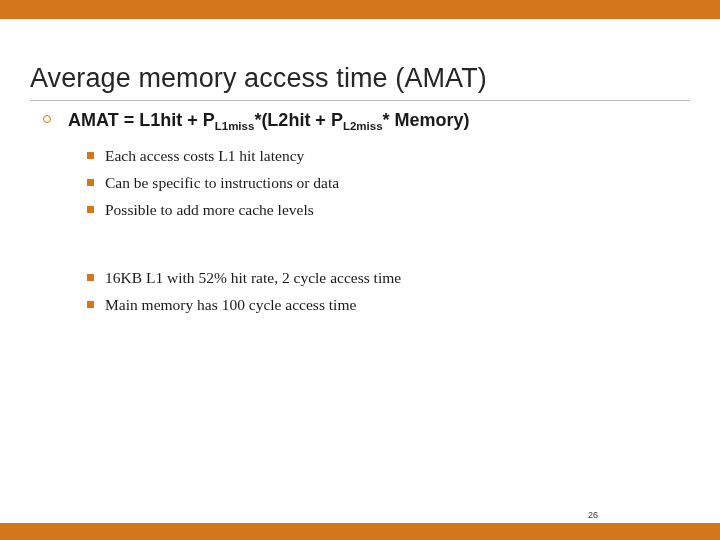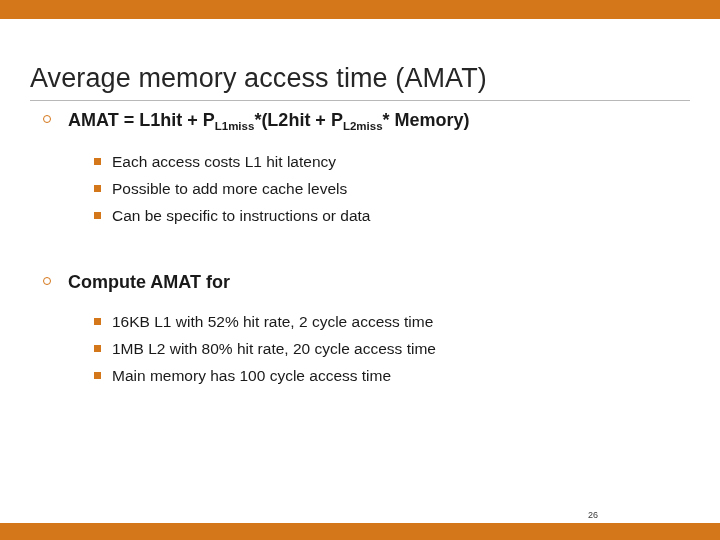--- a/index.html
+++ b/index.html
@@ -72,23 +72,24 @@
     position: absolute;
     left: 13px;
     top: 7px;
     width: 8px;
     height: 8px;
     border: 1.6px solid #D4761A;
     border-radius: 50%;
     box-sizing: border-box;
   }
   .lvl2-list {
-    margin: 16px;
+    margin: 9px;
     padding: 0;
     list-style: none;
+    font-family: Liberation Serif, serif;
   }
   .lvl2 {
     position: relative;
     padding-left: 66px;
     font-size: 15.5px;
     color: #1a1a1a;
     line-height: 24.5px;
     margin-bottom: 2.5px;
   }
   .lvl2 .sq {
@@ -127,28 +128,26 @@
 
   <h1 class="title">Average memory access time (AMAT)</h1>
 
   <div class="divider"></div>
 
   <div class="content">
       <div class="lvl1"><span class="bullet"></span><span>AMAT = L1hit + P<sub>L1miss</sub>*(L2hit + P<sub>L2miss</sub>* Memory)</span></div>
       <ul class="lvl2-list">
         <li class="lvl2"><span class="sq"></span><span>Each access costs L1 hit latency</span></li>
         <li class="lvl2"><span class="sq"></span></li>
+        <li class="lvl2"><span class="sq"></span><span>Can be specific to instructions or data</span></li>
         <li class="lvl2"><span class="sq"></span><span>Possible to add more cache levels</span></li>
-        <li class="lvl2"><span class="sq"></span><span>Can be specific to instructions or data</span></li>
       </ul>
       <div class="group-gap"></div>
-      <div class="lvl1"><span class="bullet"></span><span>Compute AMAT for</span></div>
       <ul class="lvl2-list">
         <li class="lvl2"><span class="sq"></span><span>16KB L1 with 52% hit rate, 2 cycle access time</span></li>
-        <li class="lvl2"><span class="sq"></span><span>1MB L2 with 80% hit rate, 20 cycle access time</span></li>
         <li class="lvl2"><span class="sq"></span><span>Main memory has 100 cycle access time</span></li>
       </ul>
     </div>
 
   <div class="bottom-bar"></div>
 
   <div class="page-num">26</div>
 
 </div>
 

